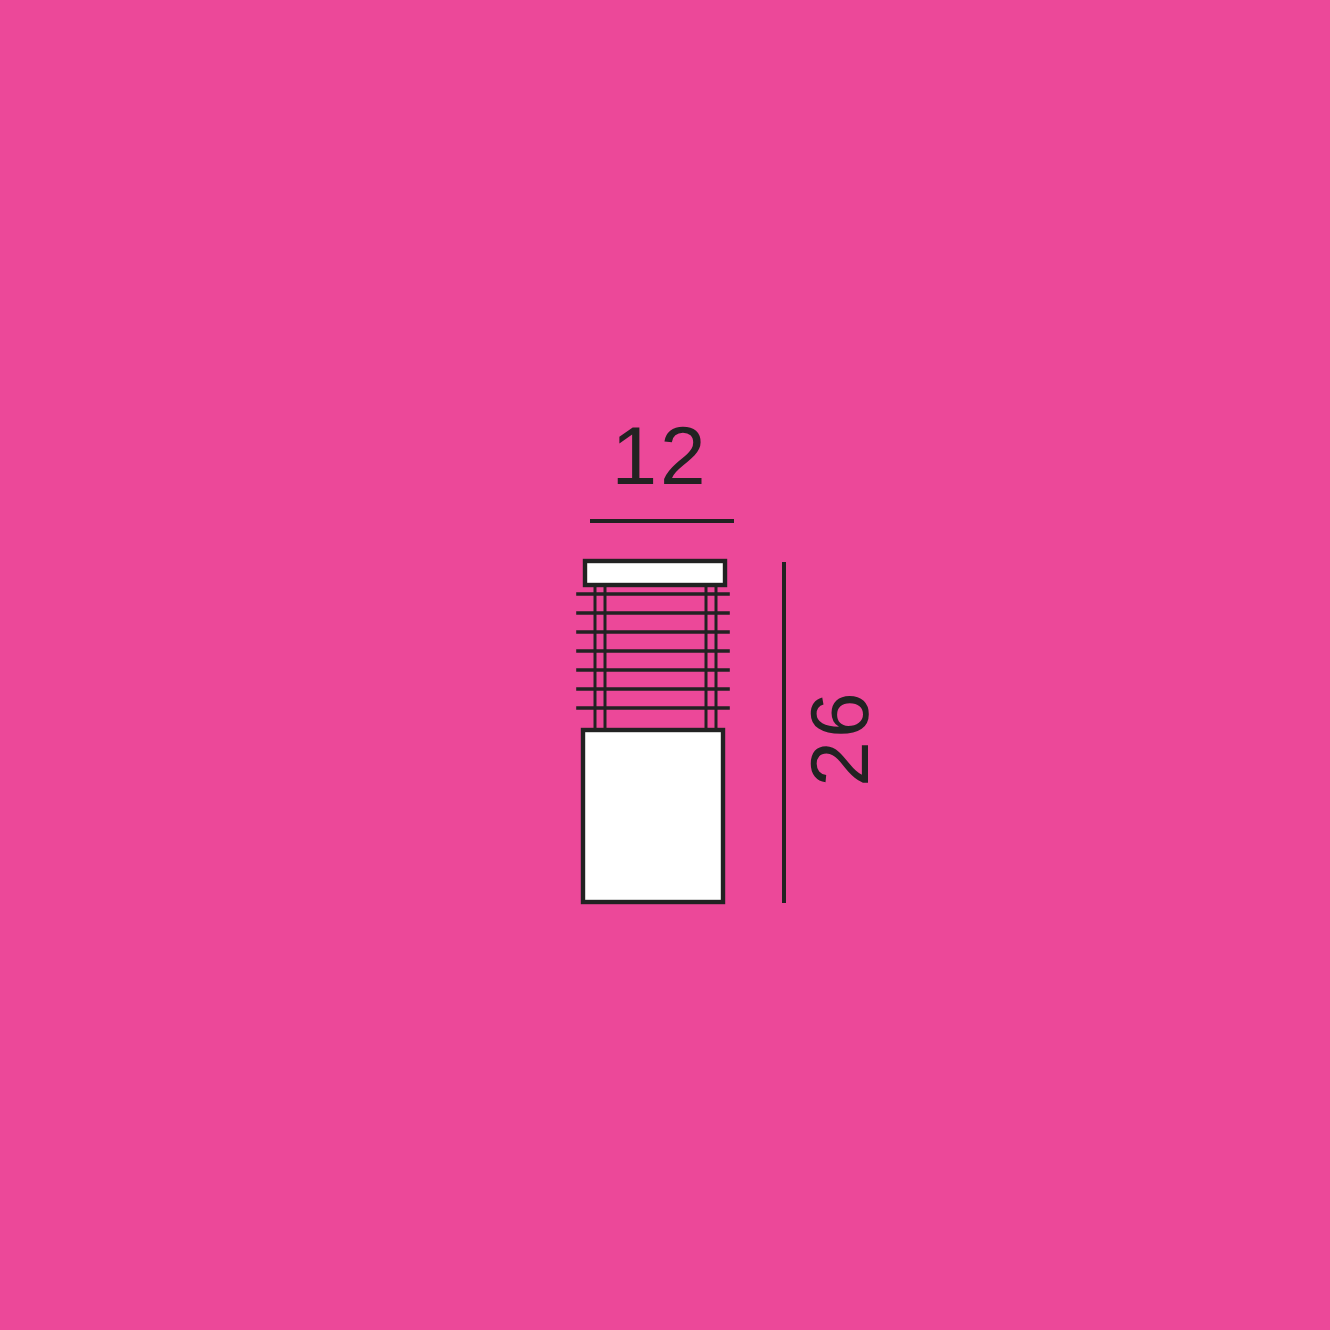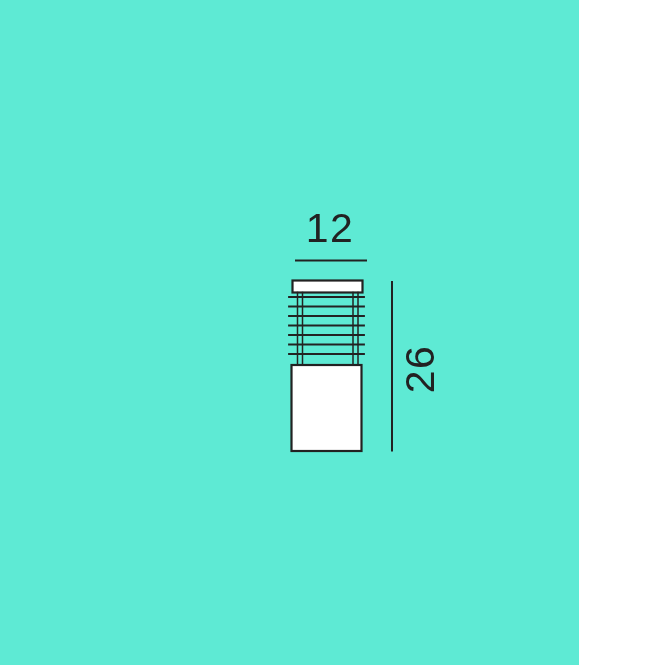--- a/index.html
+++ b/index.html
@@ -5,23 +5,23 @@
   html, body {
     margin: 0;
     padding: 0;
     width: 665px;
     height: 665px;
     background: #ffffff;
     overflow: hidden;
   }
   .canvas {
     position: relative;
-    width: 579px;
+    width: 665px;
     height: 665px;
-    background: #5eead4;
+    background: #ec4899;
   }
   svg {
     position: absolute;
     left: 0;
     top: 0;
   }
   svg text {
     font-family: "Liberation Sans", sans-serif;
     font-size: 41px;
     letter-spacing: 1.5px;

